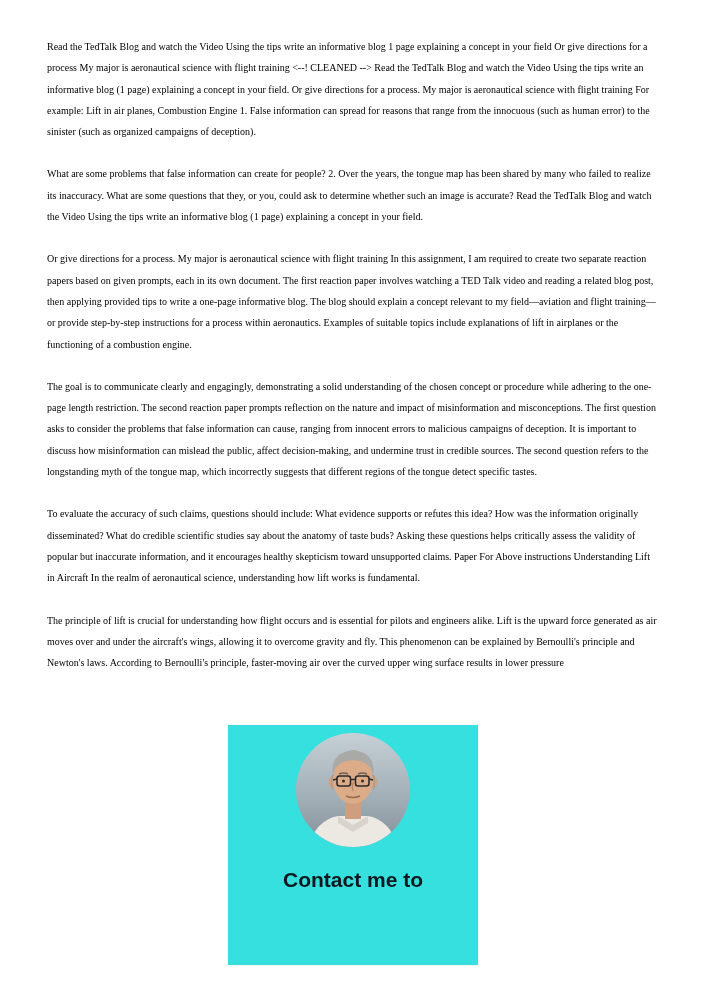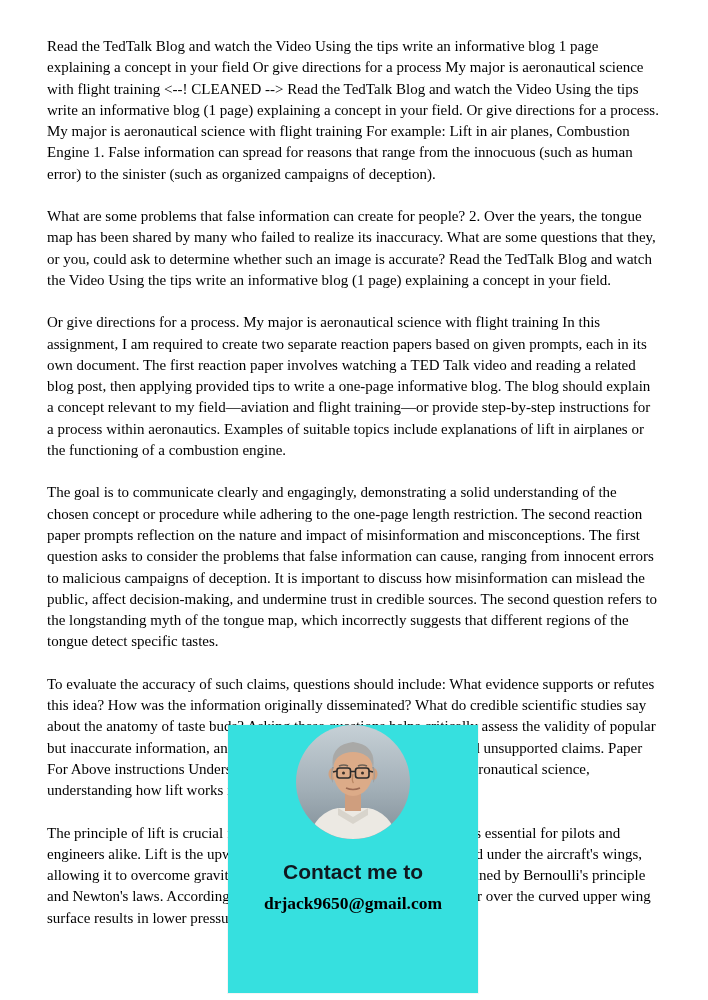--- a/index.html
+++ b/index.html
@@ -14,36 +14,37 @@
     height: 1000px;
     background: #ffffff;
     overflow: hidden;
   }
   .content {
     position: absolute;
     top: 36px;
     left: 47px;
     width: 613px;
     color: #000000;
-    font-size: 15px;
+    font-size: 10px;
     line-height: 21.3px;
     text-align: left;
   }
   .content p { margin: 0 0 21px 0; }
 
   .overlay-card {
     position: absolute;
     left: 228px;
     top: 725px;
     width: 250px;
-    height: 268px;
+    height: 240px;
     background: #36e0df;
     display: flex;
     flex-direction: column;
     align-items: center;
+    padding-top: 8px;
     box-shadow: 0 0 0 1px rgba(0,0,0,0.04);
   }
   .avatar {
     width: 114px;
     height: 114px;
     border-radius: 50%;
     overflow: hidden;
     background: linear-gradient(180deg, #c6d0d6 0%, #a3b0b8 55%, #828f98 100%);
     flex: 0 0 auto;
   }
@@ -111,16 +112,15 @@
 
         <circle cx="47.5" cy="48" r="1.5" fill="#3a2f28"></circle>
         <circle cx="66.5" cy="48" r="1.5" fill="#3a2f28"></circle>
 
         <path d="M57,49 Q55.5,56 57.5,58" stroke="#b98663" stroke-width="1.4" fill="none"></path>
 
         <path d="M50,63 Q57,66 64,63" stroke="#9c6a52" stroke-width="1.6" fill="none"></path>
       </svg>
     </div>
     <div class="contact-line first">Contact me to</div>
-    <div class="contact-email">drjack9650@gmail.com</div>
   </div>
 
 </div>
 
 </body></html>

